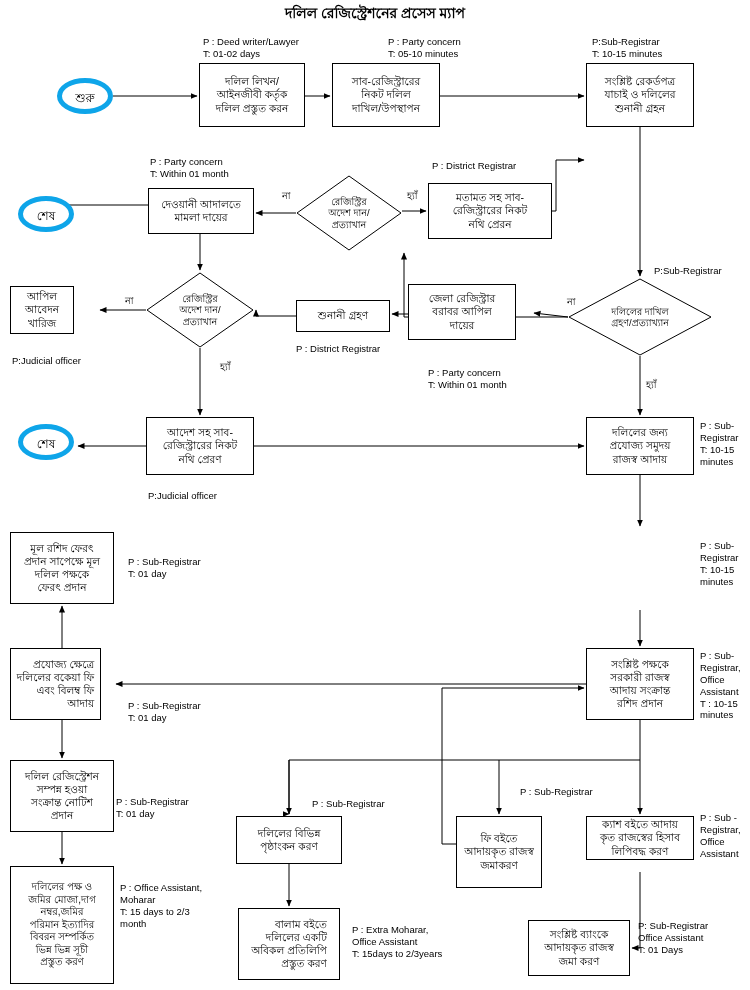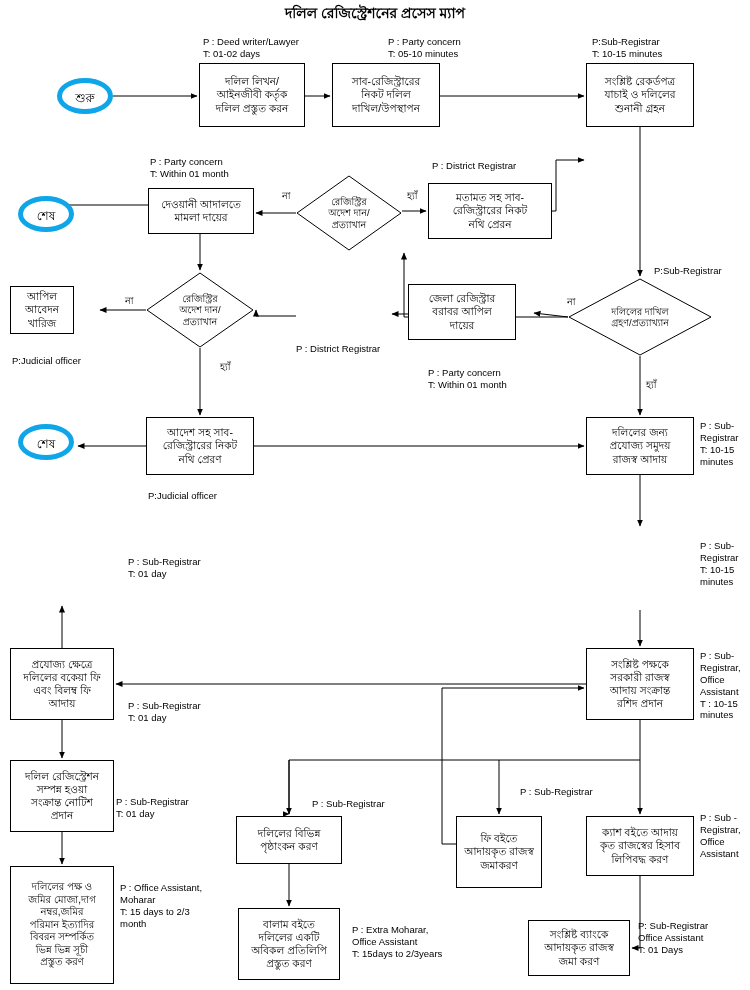--- a/index.html
+++ b/index.html
@@ -170,20 +170,21 @@
   <div class="node" style="left:148px;top:188px;width:106px;height:46px;"><span>দেওয়ানী আদালতে
 মামলা দায়ের</span></div>
 
   <div class="ellipse" style="left:18px;top:196px;width:56px;height:36px;">
       <span>শেষ</span>
     </div>
 
   <div class="node" style="left:10px;top:286px;width:64px;height:48px;"><span>আপিল আবেদন
 খারিজ</span></div>
 
+  <div class="node" style="left:296px;top:300px;width:94px;height:32px;"><span>শুনানী গ্রহণ</span></div>
 
   <div class="node" style="left:408px;top:284px;width:108px;height:56px;"><span>জেলা রেজিস্ট্রার
 বরাবর আপিল
 দায়ের</span></div>
 
   <div class="node" style="left:146px;top:417px;width:108px;height:58px;"><span>আদেশ সহ সাব-
 রেজিস্ট্রারের নিকট
 নথি প্রেরণ</span></div>
 
   <div class="ellipse" style="left:18px;top:424px;width:56px;height:36px;">
@@ -193,52 +194,56 @@
   <div class="node" style="left:586px;top:417px;width:108px;height:58px;"><span>দলিলের জন্য
 প্রযোজ্য সমুদয়
 রাজস্ব আদায়</span></div>
 
 
   <div class="node" style="left:586px;top:648px;width:108px;height:72px;"><span>সংশ্লিষ্ট পক্ষকে
 সরকারী রাজস্ব
 আদায় সংক্রান্ত
 রশিদ প্রদান</span></div>
 
-
-  <div class="node" style="left:10px;top:648px;width:104px;height:72px;"><span>প্রযোজ্য ক্ষেত্রে
+  <div class="node" style="left:10px;top:532px;width:104px;height:72px;"><span>মূল রশিদ ফেরৎ
+প্রদান সাপেক্ষে মূল
+দলিল পক্ষকে
+ফেরৎ প্রদান</span></div>
+
+  <div class="node" style="left:10px;top:648px;width:91px;height:72px;text-align:right;"><span>প্রযোজ্য ক্ষেত্রে
 দলিলের বকেয়া ফি
 এবং বিলম্ব ফি
 আদায়</span></div>
 
   <div class="node" style="left:10px;top:760px;width:104px;height:72px;text-align:center;"><span>দলিল রেজিস্ট্রেশন
 সম্পন্ন হওয়া
 সংক্রান্ত নোটিশ
 প্রদান</span></div>
 
   <div class="node" style="left:10px;top:866px;width:104px;height:118px;font-size:10px;"><span>দলিলের পক্ষ ও
 জমির মোজা,দাগ
 নম্বর,জমির
 পরিমান ইত্যাদির
 বিবরন সম্পর্কিত
 ভিন্ন ভিন্ন সূচী
 প্রস্তুত করণ</span></div>
 
   <div class="node" style="left:236px;top:816px;width:106px;height:48px;"><span>দলিলের বিভিন্ন
 পৃষ্ঠাংকন করণ</span></div>
 
-  <div class="node" style="left:238px;top:908px;width:102px;height:72px;"><span>বালাম বইতে
+  <div class="node" style="left:238px;top:908px;width:102px;height:72px;text-align:right;"><span>বালাম বইতে
 দলিলের একটি
 অবিকল প্রতিলিপি
 প্রস্তুত করণ</span></div>
 
   <div class="node" style="left:456px;top:816px;width:86px;height:72px;"><span>ফি বইতে
 আদায়কৃত রাজস্ব
 জমাকরণ</span></div>
 
-  <div class="node" style="left:586px;top:816px;width:108px;height:60px;"><span>ক্যাশ বইতে আদায়
+  <div class="node" style="left:586px;top:816px;width:108px;height:44px;"><span>ক্যাশ বইতে আদায়
 কৃত রাজস্বের হিসাব
 লিপিবদ্ধ করণ</span></div>
 
   <div class="node" style="left:528px;top:920px;width:102px;height:56px;"><span>সংশ্লিষ্ট ব্যাংকে
 আদায়কৃত রাজস্ব
 জমা করণ</span></div>
 
   <div class="diamond" style="left:296px;top:175px;width:106px;height:76px;">
     <svg class="dshape" viewBox="0 0 106 76">
         <polygon points="53,1 105,38 53,75 1,38" fill="#fff" stroke="#000" stroke-width="1"></polygon>

